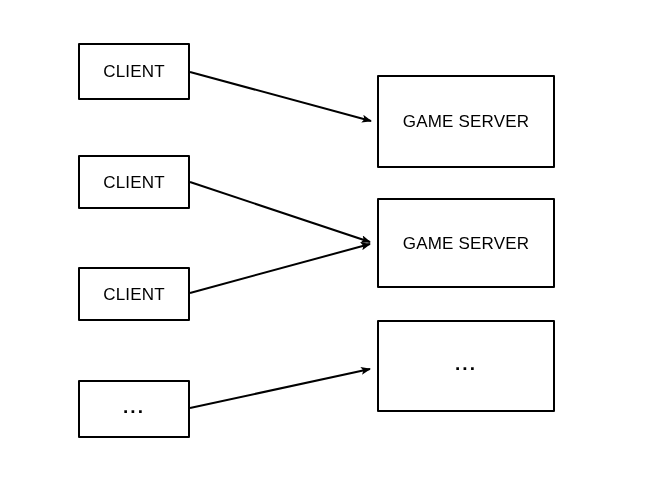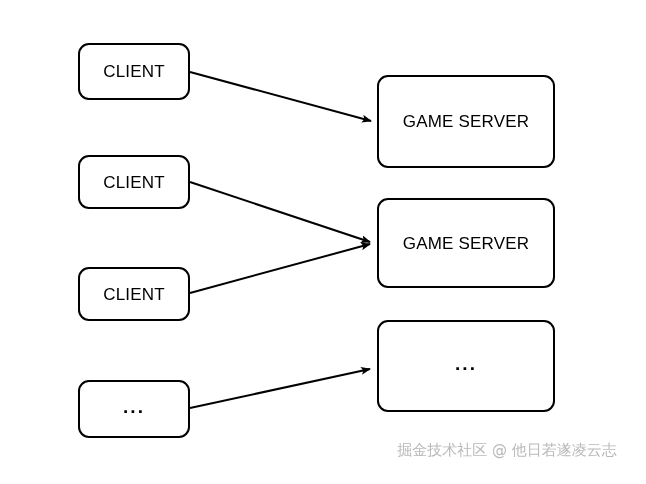--- a/index.html
+++ b/index.html
@@ -27,21 +27,21 @@
     left: 0;
     top: 0;
     width: 646px;
     height: 484px;
     display: block;
   }
   .node-box {
     position: absolute;
     box-sizing: border-box;
     border: 2px solid #000000;
-    border-radius: 11px;
+    border-radius: 1px;
     background: #ffffff;
     display: flex;
     align-items: center;
     justify-content: center;
   }
   .node-label {
     font-family: "Liberation Sans", sans-serif;
     font-size: 17px;
     line-height: 1;
     color: #000000;
@@ -112,15 +112,14 @@
   </div>
 
   <div class="node-box" style="left:377px; top:198px; width:178px; height:90px;">
     <span class="node-label">GAME SERVER</span>
   </div>
 
   <div class="node-box" style="left:377px; top:320px; width:178px; height:92px;">
     <span class="node-label ellipsis">...</span>
   </div>
 
-  <div id="watermark">掘金技术社区 @ 他日若遂凌云志</div>
 
 </div>
 
 </body></html>

